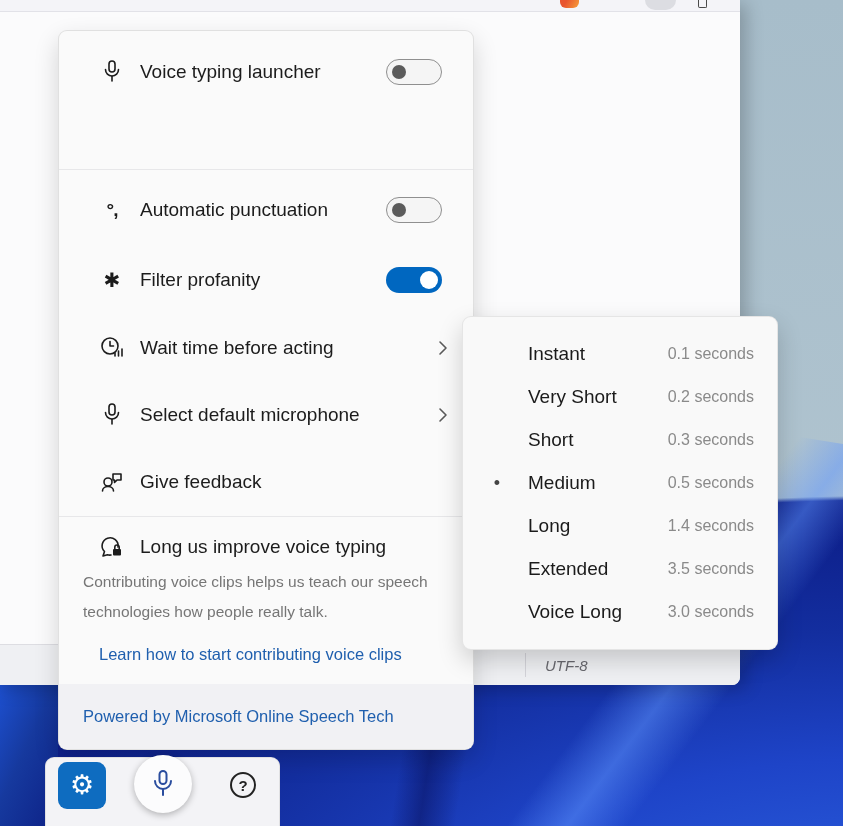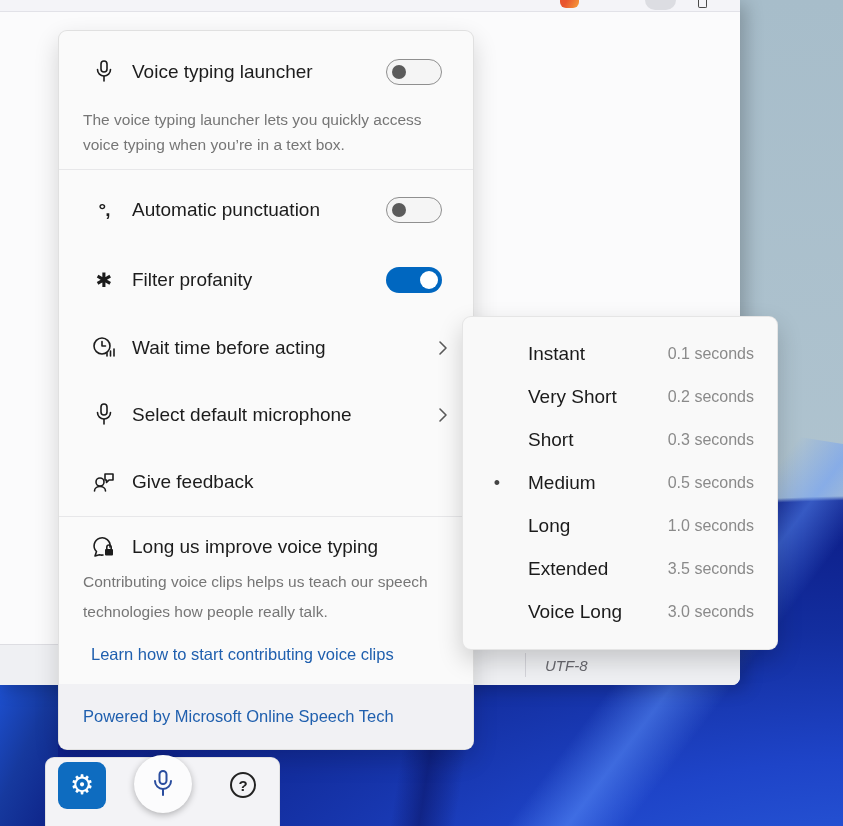--- a/index.html
+++ b/index.html
@@ -39,21 +39,21 @@
     background:#eff0f3;border-top:1px solid #dddde2;border-radius:0 0 8px 8px;
     display:flex;align-items:center;}
   .statusbar-divider{position:absolute;left:531px;top:8px;height:24px;width:1px;background:#d4d4da;}
   .statusbar-encoding{position:absolute;left:551px;top:0;height:40px;display:flex;align-items:center;
     font-size:15px;color:#68686e;font-style:italic;}
   
   .panel{position:absolute;left:58px;top:30px;width:416px;height:720px;
     background:#fafafa;border:1px solid rgba(0,0,0,.10);border-radius:9px;
     box-shadow:0 10px 24px rgba(0,0,0,.16);z-index:2;box-sizing:border-box;}
   .divider{position:absolute;left:0;right:0;height:1px;background:#e7e7e9;}
-  .menu-row{position:absolute;left:8px;right:0;display:flex;align-items:center;}
+  .menu-row{position:absolute;left:16px;right:0;display:flex;align-items:center;}
   .row-icon{position:absolute;left:22px;width:30px;display:flex;justify-content:center;align-items:center;color:#1c1c1c;}
   .row-icon svg{stroke:#1c1c1c;fill:none;stroke-width:1.6;stroke-linecap:round;stroke-linejoin:round;}
   .row-label{position:absolute;left:65px;font-size:19px;color:#1c1c1c;white-space:nowrap;}
   .desc{position:absolute;left:24px;width:360px;font-size:15.5px;line-height:25px;color:#767676;}
   
   .toggle{position:absolute;right:31px;width:56px;height:26px;border-radius:14px;box-sizing:border-box;}
   .toggle.off{background:#f5f5f5;border:1px solid #8f8f8f;}
   .toggle.off .knob{position:absolute;left:5px;top:5px;width:14px;height:14px;border-radius:50%;background:#5c5c5c;}
   .toggle.on{background:#0067c0;}
   .toggle.on .knob{position:absolute;right:4px;top:4px;width:18px;height:18px;border-radius:50%;background:#ffffff;}
@@ -118,21 +118,20 @@
         <rect x="9" y="2" width="6" height="11" rx="3"></rect>
         <path d="M5.5 10.5a6.5 6.5 0 0 0 13 0"></path>
         <line x1="12" y1="17.5" x2="12" y2="22"></line>
       </svg>
     </span>
     <span class="row-label">Voice typing launcher</span>
     <span class="toggle off">
         <span class="knob"></span>
       </span>
   </div>
-  <div class="desc" style="top:76px;">The voice typing launcher lets you quickly access voice typing when you’re in a text box.</div>
   <div class="divider" style="top:138px;"></div>
 
   <div class="menu-row" style="top:144px;height:70px;">
     <span class="row-icon">
         <span class="punct-glyph">°,</span>
       </span>
     <span class="row-label">Automatic punctuation</span>
     <span class="toggle off">
         <span class="knob"></span>
       </span>
@@ -230,21 +229,21 @@
     <span class="submenu-label">Short</span>
     <span class="submenu-value">0.3 seconds</span>
   </div>
   <div class="submenu-row">
     <span class="submenu-bullet">•</span>
     <span class="submenu-label">Medium</span>
     <span class="submenu-value">0.5 seconds</span>
   </div>
   <div class="submenu-row">
     <span class="submenu-label">Long</span>
-    <span class="submenu-value">1.0 seconds</span>
+    <span class="submenu-value">1.4 seconds</span>
   </div>
   <div class="submenu-row">
     <span class="submenu-label">Extended</span>
     <span class="submenu-value">3.5 seconds</span>
   </div>
   <div class="submenu-row">
     <span class="submenu-label">Voice Long</span>
     <span class="submenu-value">3.0 seconds</span>
   </div>
 </div>

